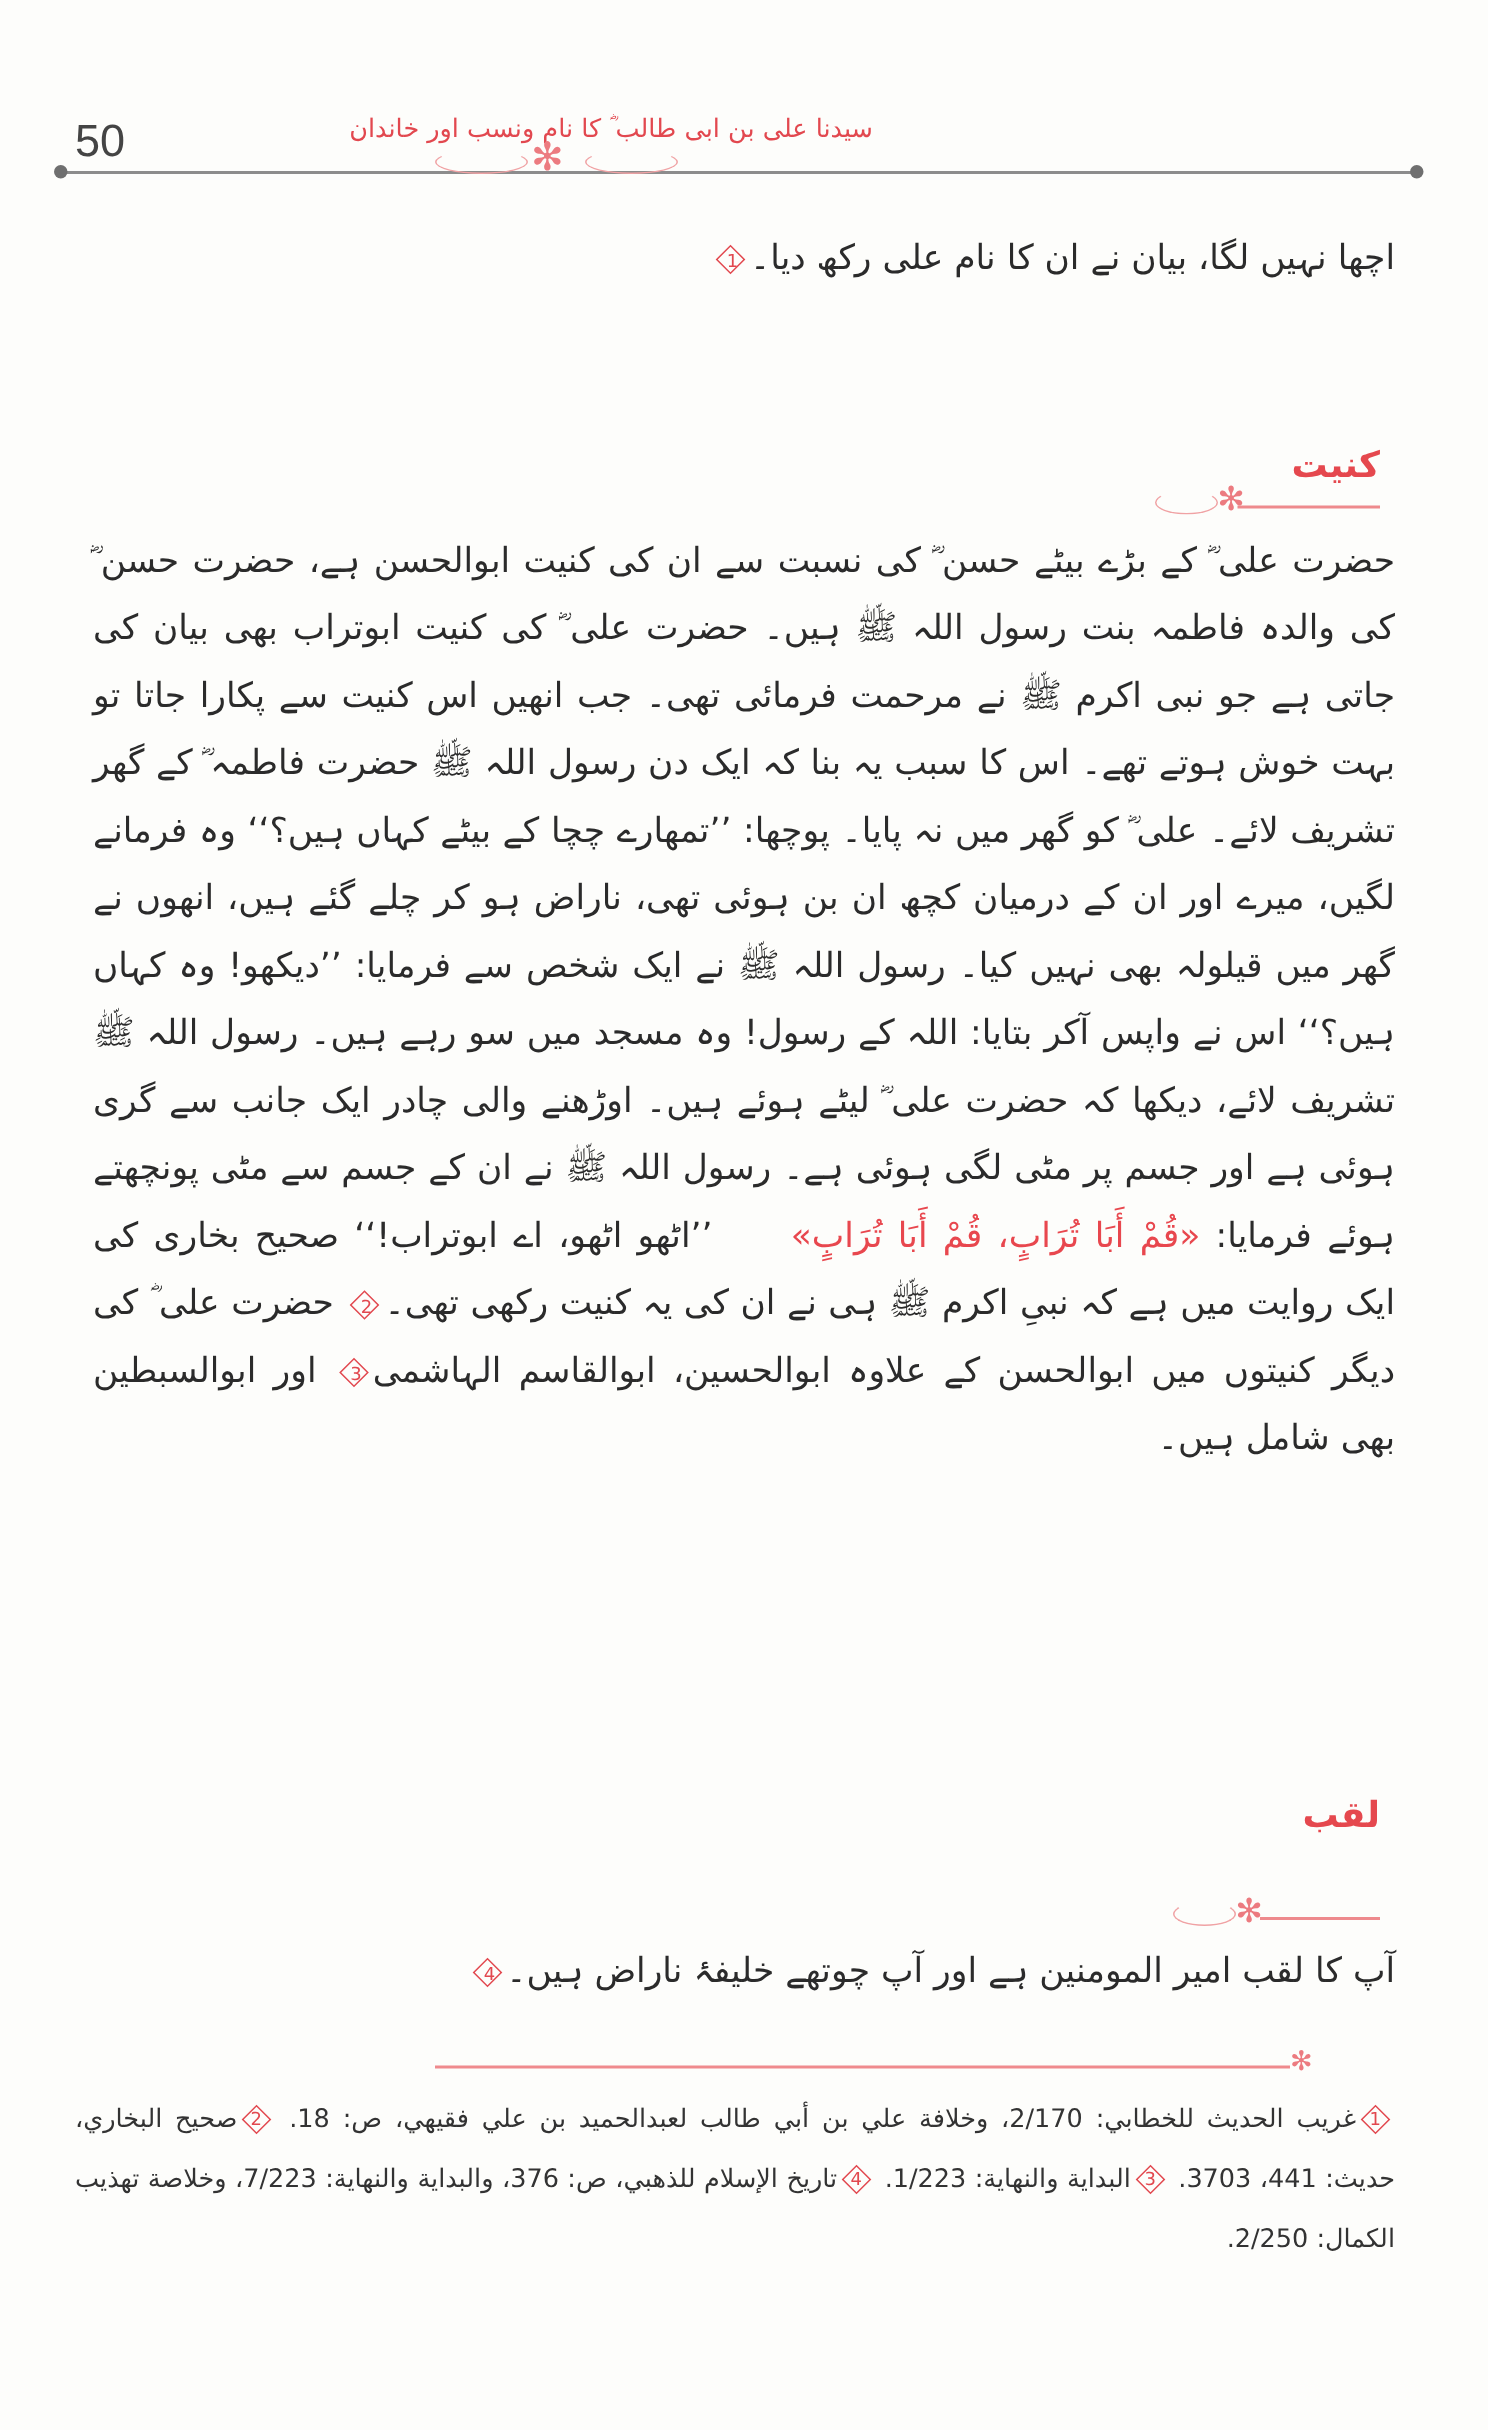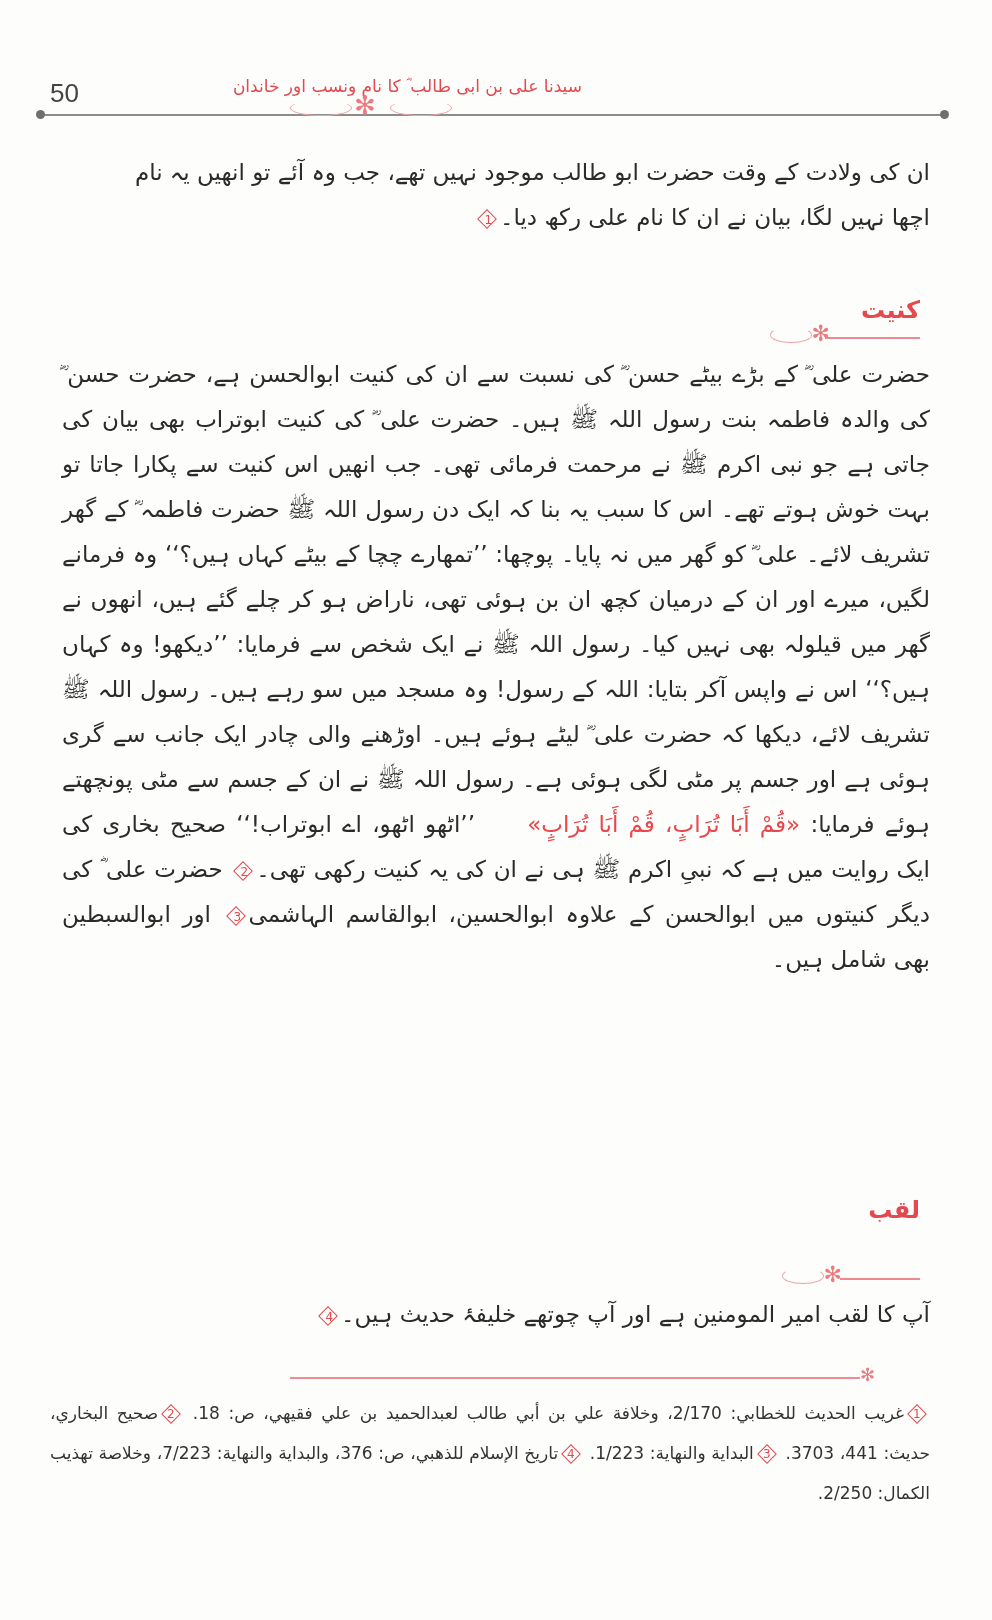--- a/index.html
+++ b/index.html
@@ -7,21 +7,21 @@
       width: 992px; height: 1620px;
       background: #fdfdfb;
       position: relative;
       overflow: hidden;
       font-family: "DejaVu Sans", sans-serif;
       color: #2a2a2a;
     }
     .page-number {
       position: absolute; left: 50px; top: 78px;
       font-family: "Liberation Sans", sans-serif;
-      font-size: 26px; color: #444;
+      font-size: 30px; color: #444;
     }
     .running-title {
       position: absolute; right: 410px; top: 76px;
       direction: rtl;
       font-family: "DejaVu Sans", sans-serif;
       font-size: 17px; color: #e2484f;
       white-space: nowrap;
     }
     .header-rule {
       position: absolute; left: 40px; top: 114px; width: 905px; height: 2px;
@@ -75,40 +75,39 @@
 <div class="page-number">50</div>
 <div class="running-title">سیدنا علی بن ابی طالب ؓ کا نام ونسب اور خاندان</div>
 <div class="header-rule"></div>
 <div class="rule-dot" style="left:36px"></div>
 <div class="rule-dot" style="left:940px"></div>
 <div class="ornament-swirl" style="left:290px; top:100px; width:60px;"></div>
 <div class="ornament-swirl" style="left:390px; top:100px; width:60px;"></div>
 <div class="ornament" style="left:354px; top:92px;">✻</div>
 
 <div class="body-text" style="top:150px;">
-  <p>ان کی ولادت کے وقت حضرت ابو طالب موجود نہیں تھے، جب وہ آئے تو انھیں یہ نام</p>
   <p><span>اچھا نہیں لگا، بیان نے ان کا نام علی رکھ دیا۔</span><span class="fn-marker"><span>1</span></span></p>
 </div>
 
 <div class="section-heading" style="top:296px;">کنیت</div>
 <div class="section-rule" style="right:72px; top:337px; width:95px;"></div>
 <div class="ornament" style="right:162px; top:323px; font-size:22px;">✻</div>
 <div class="ornament-swirl" style="right:180px; top:327px; width:40px;"></div>
 
 <div class="body-text" style="top:352px;">
   <p><span>حضرت علی ؓ کے بڑے بیٹے حسن ؓ کی نسبت سے ان کی کنیت ابوالحسن ہے، حضرت حسن ؓ کی والدہ فاطمہ بنت رسول اللہ ﷺ ہیں۔ حضرت علی ؓ کی کنیت ابوتراب بھی بیان کی جاتی ہے جو نبی اکرم ﷺ نے مرحمت فرمائی تھی۔ جب انھیں اس کنیت سے پکارا جاتا تو بہت خوش ہوتے تھے۔ اس کا سبب یہ بنا کہ ایک دن رسول اللہ ﷺ حضرت فاطمہ ؓ کے گھر تشریف لائے۔ علی ؓ کو گھر میں نہ پایا۔ پوچھا: ’’تمھارے چچا کے بیٹے کہاں ہیں؟‘‘ وہ فرمانے لگیں، میرے اور ان کے درمیان کچھ ان بن ہوئی تھی، ناراض ہو کر چلے گئے ہیں، انھوں نے گھر میں قیلولہ بھی نہیں کیا۔ رسول اللہ ﷺ نے ایک شخص سے فرمایا: ’’دیکھو! وہ کہاں ہیں؟‘‘ اس نے واپس آکر بتایا: اللہ کے رسول! وہ مسجد میں سو رہے ہیں۔ رسول اللہ ﷺ تشریف لائے، دیکھا کہ حضرت علی ؓ لیٹے ہوئے ہیں۔ اوڑھنے والی چادر ایک جانب سے گری ہوئی ہے اور جسم پر مٹی لگی ہوئی ہے۔ رسول اللہ ﷺ نے ان کے جسم سے مٹی پونچھتے ہوئے فرمایا:</span> <span class="arabic-quote">«قُمْ أَبَا تُرَابٍ، قُمْ أَبَا تُرَابٍ»</span> <span>’’اٹھو اٹھو، اے ابوتراب!‘‘ صحیح بخاری کی ایک روایت میں ہے کہ نبیِ اکرم ﷺ ہی نے ان کی یہ کنیت رکھی تھی۔</span><span class="fn-marker"><span>2</span></span> <span>حضرت علی ؓ کی دیگر کنیتوں میں ابوالحسن کے علاوہ ابوالحسین، ابوالقاسم الہاشمی</span><span class="fn-marker"><span>3</span></span> <span>اور ابوالسبطین بھی شامل ہیں۔</span></p>
 </div>
 
 <div class="section-heading" style="top:1196px;">لقب</div>
 <div class="section-rule" style="right:72px; top:1278px; width:80px;"></div>
 <div class="ornament" style="right:150px; top:1264px; font-size:22px;">✻</div>
 <div class="ornament-swirl" style="right:168px; top:1268px; width:40px;"></div>
 
 <div class="body-text" style="top:1292px;">
-  <p style="padding-right:0;"><span>آپ کا لقب امیر المومنین ہے اور آپ چوتھے خلیفۂ حديث ہیں۔</span><span class="fn-marker"><span>4</span></span></p>
+  <p style="padding-right:0;"><span>آپ کا لقب امیر المومنین ہے اور آپ چوتھے خلیفۂ ناراض ہیں۔</span><span class="fn-marker"><span>4</span></span></p>
 </div>
 
 <div class="footer-rule"></div>
 <div class="ornament" style="left:860px; top:1366px; font-size:18px;">✻</div>
 
 <div class="footnotes">
   <p>
     <span class="fn-marker"><span>1</span></span><span>غريب الحديث للخطابي: 2/170، وخلافة علي بن أبي طالب لعبدالحميد بن علي فقيهي، ص: 18.</span>
     <span class="fn-marker"><span>2</span></span><span>صحيح البخاري، حديث: 441، 3703.</span>
     <span class="fn-marker"><span>3</span></span><span>البداية والنهاية: 1/223.</span>

